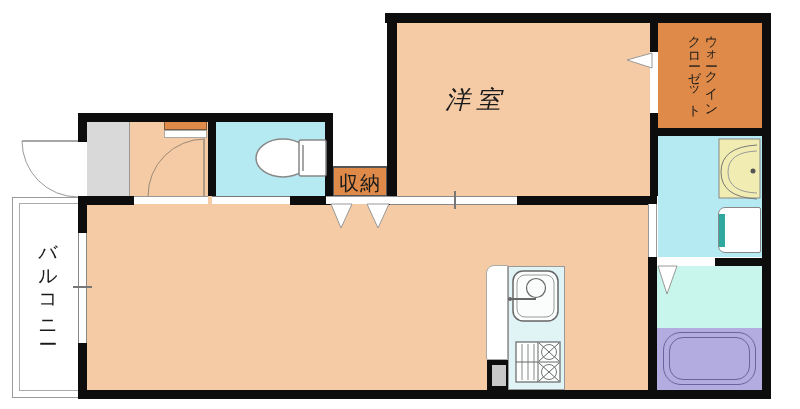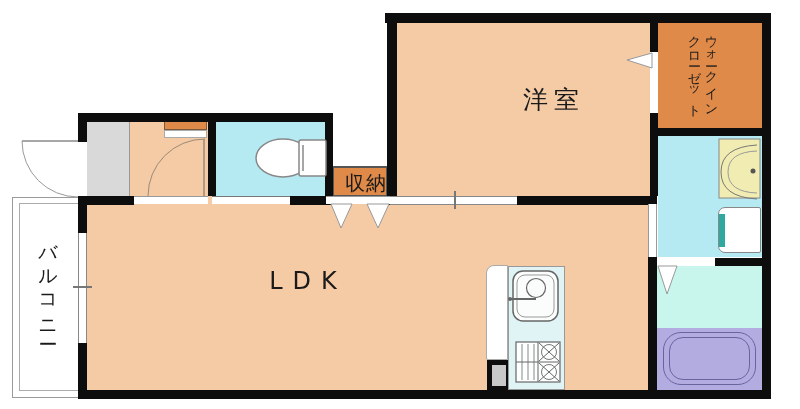--- a/index.html
+++ b/index.html
@@ -144,25 +144,24 @@
       <line x1="538" y1="342" x2="538" y2="382" stroke="#666" stroke-width="1"></line>
       <circle cx="549" cy="352" r="7.5" fill="none" stroke="#777" stroke-width="1"></circle>
       <circle cx="549" cy="372" r="7.5" fill="none" stroke="#777" stroke-width="1"></circle>
       <line x1="539" y1="343" x2="559" y2="361" stroke="#666" stroke-width="1"></line>
       <line x1="559" y1="343" x2="539" y2="361" stroke="#666" stroke-width="1"></line>
       <line x1="539" y1="363" x2="559" y2="381" stroke="#666" stroke-width="1"></line>
       <line x1="559" y1="363" x2="539" y2="381" stroke="#666" stroke-width="1"></line>
     </g>
   </svg>
 
-  <div class="label" style="left:445px;top:83px;width:140px;text-align:right;font-size:25px;letter-spacing:6px;">洋室</div>
+  <div class="label" style="left:445px;top:83px;width:140px;text-align:left;font-size:25px;letter-spacing:6px;font-style:italic;">洋室</div>
 
-  <div class="label" style="left:238px;top:267px;width:140px;text-align:center;font-size:24px;letter-spacing:10px;">LDK</div>
 
-  <div class="label" style="left:333px;top:170px;width:54px;text-align:right;font-size:20px;letter-spacing:1px;">収納</div>
+  <div class="label" style="left:333px;top:170px;width:54px;text-align:center;font-size:20px;letter-spacing:1px;">収納</div>
 
   <div class="label vert" style="left:36px;top:231px;height:130px;font-size:19px;letter-spacing:4px;">バルコニー</div>
 
   <div class="label vert" style="left:686px;top:26px;height:100px;font-size:13px;line-height:17px;letter-spacing:2px;">
     <span style="display:block;">ウォークイン</span>
     <span style="display:block;">クローゼット</span>
   </div>
 
 </div>
 

